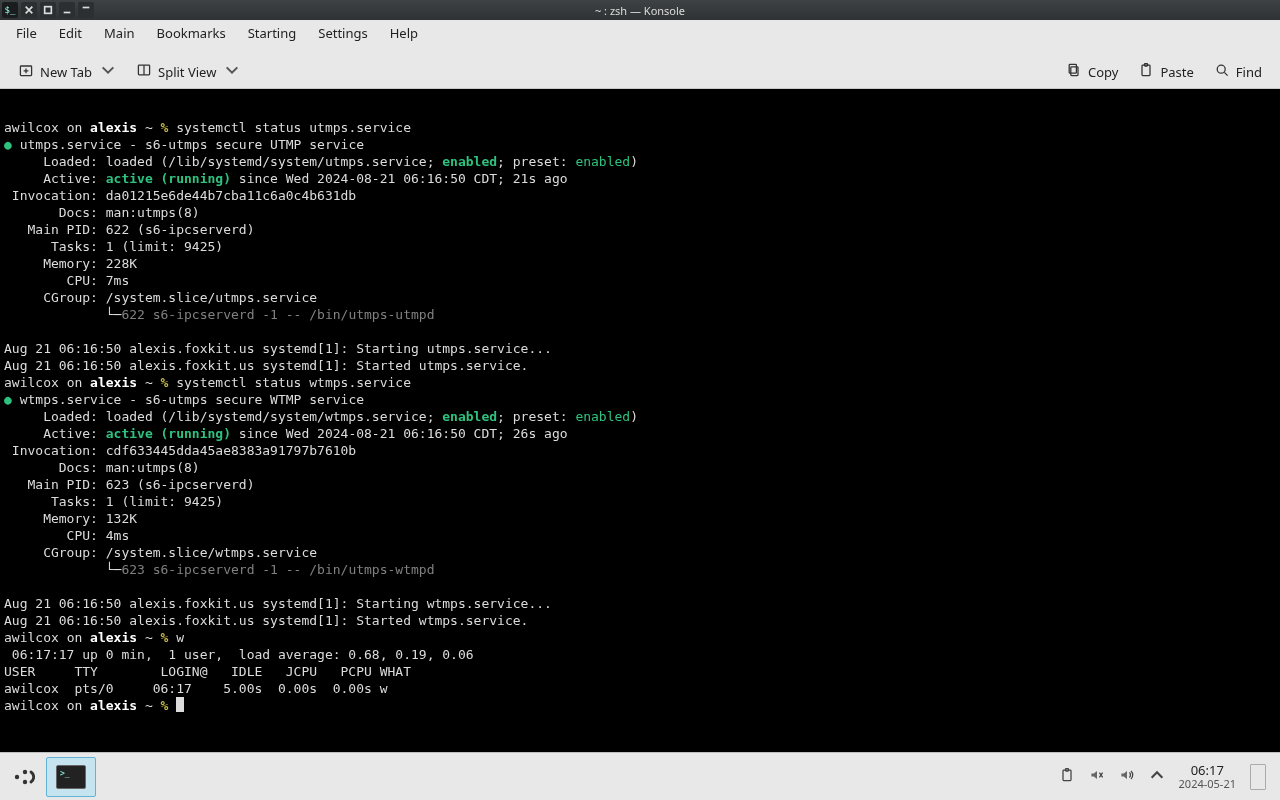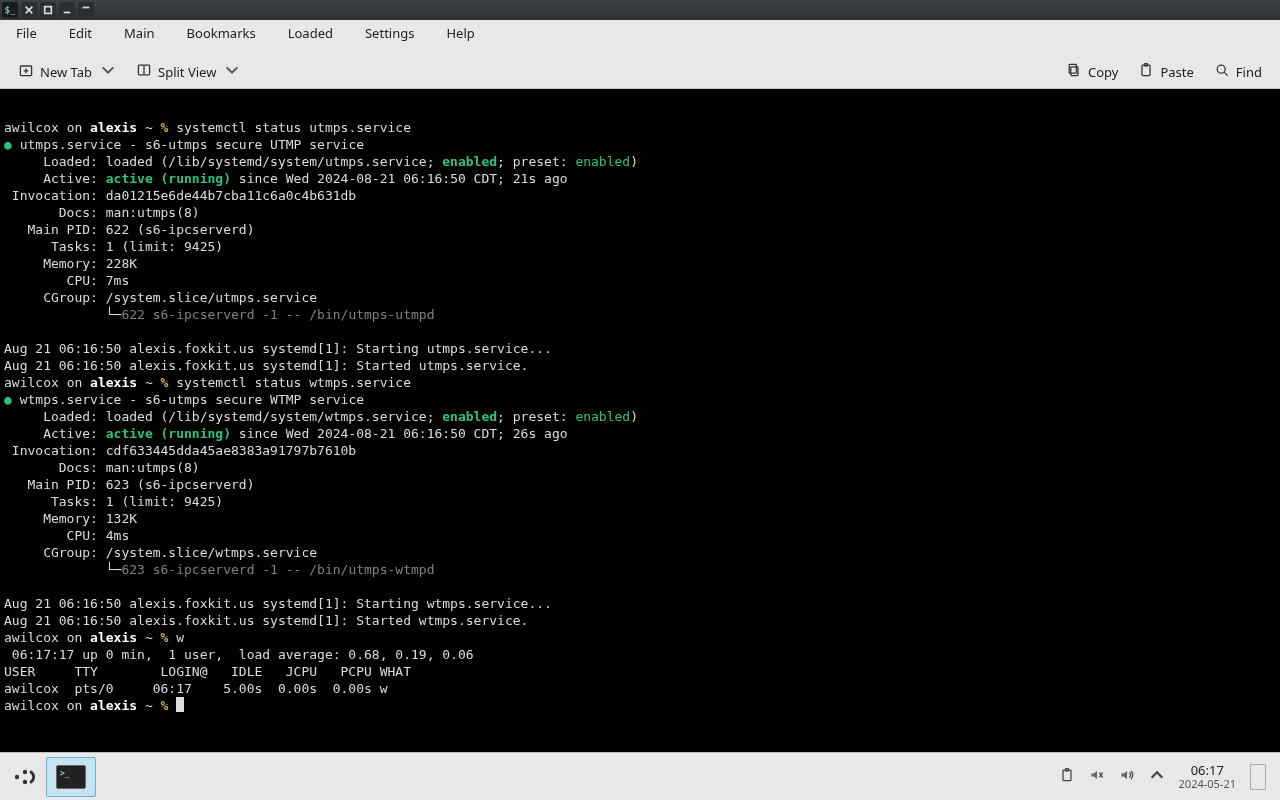--- a/index.html
+++ b/index.html
@@ -49,21 +49,21 @@
 
   
   .menubar {
     height: 26px;
     background: #e8e8e8;
     display: flex;
     align-items: center;
     font-size: 13px;
     color: #222;
     padding: 0 6px;
-    gap: 12px;
+    gap: 2px;
   }
   .menubar .menu-item {
     padding: 3px 10px;
     border-radius: 3px;
   }
 
   
   .toolbar {
     height: 42px;
     background: #e8e8e8;
@@ -176,28 +176,29 @@
       <svg viewBox="0 0 12 12">
           <path d="M2 9 L10 9"></path>
         </svg>
     </div>
     <div class="wb">
       <svg viewBox="0 0 12 12">
           <path d="M2 3 L10 3"></path>
         </svg>
     </div>
   </div>
+  <div class="title-text">~ : zsh — Konsole</div>
 </div>
 
 <div class="menubar">
   <div class="menu-item">File</div>
   <div class="menu-item">Edit</div>
   <div class="menu-item">Main</div>
   <div class="menu-item">Bookmarks</div>
-  <div class="menu-item">Loaded</div>
+  <div class="menu-item">Starting</div>
   <div class="menu-item">Settings</div>
   <div class="menu-item">Help</div>
 </div>
 
 <div class="toolbar">
   <div class="tool-btn">
     <span>
       <svg viewBox="0 0 20 20">
           <rect x="3" y="5" width="14" height="12" rx="1"></rect>
           <path d="M10 8 v6 M7 11 h6"></path>

